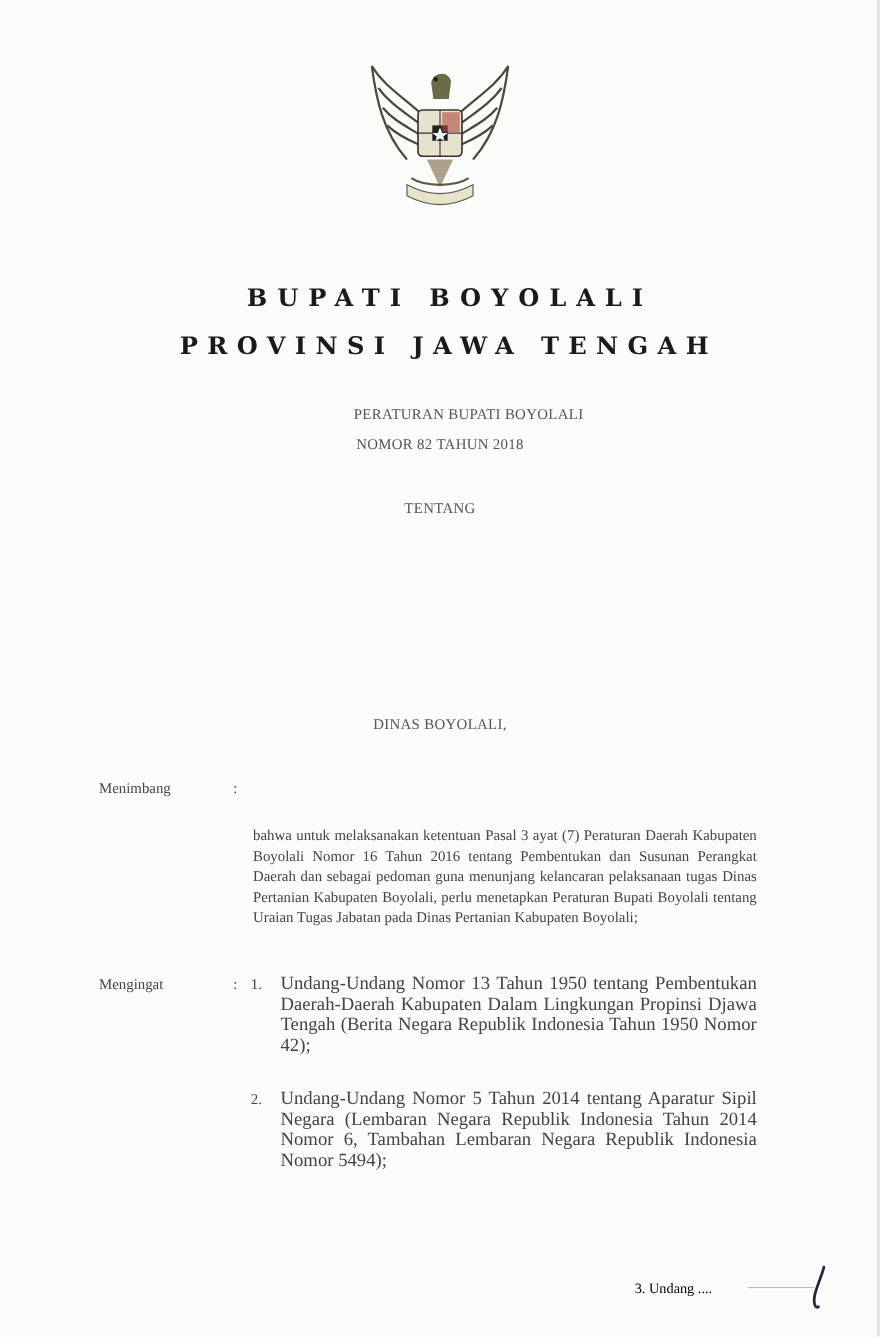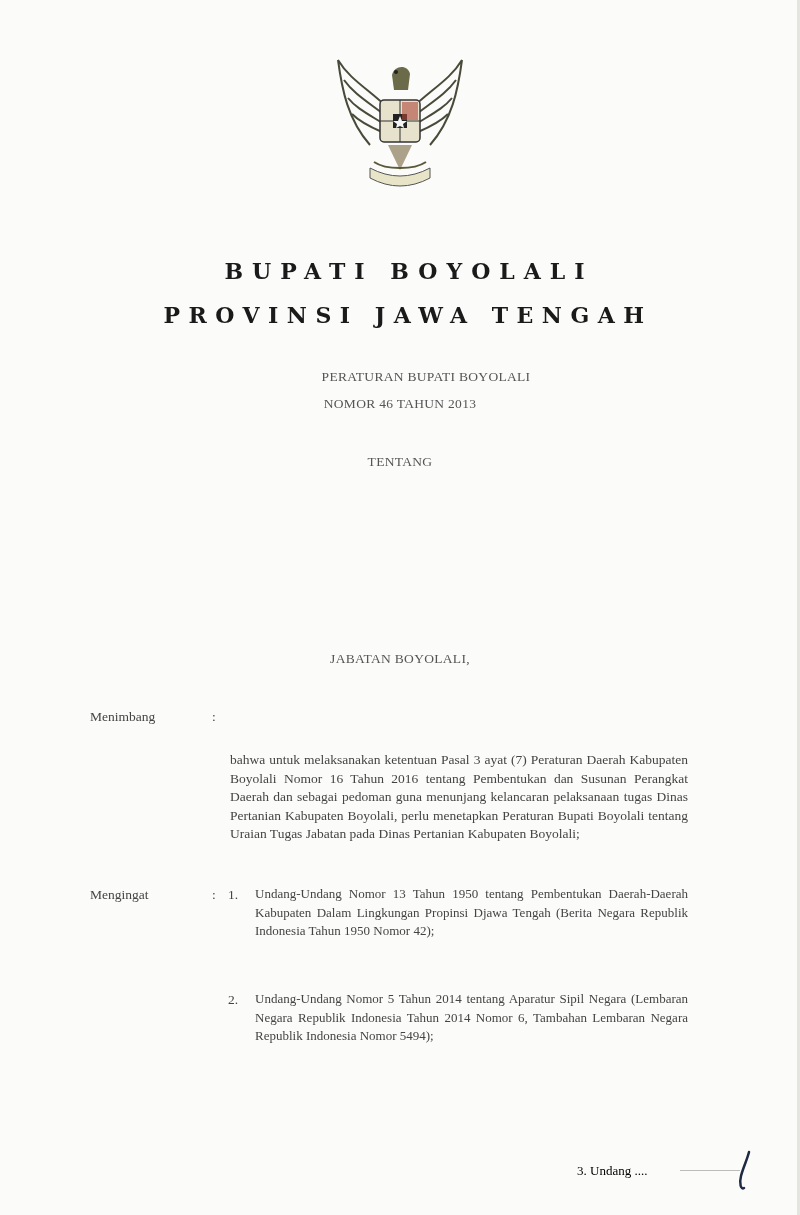--- a/index.html
+++ b/index.html
@@ -26,21 +26,21 @@
   .row { position: absolute; font-family: "Liberation Serif", serif; font-size: 13.5px; color: #444; }
   .label { position: absolute; left: 90px; }
   .colon { position: absolute; left: 212px; }
   .para {
     position: absolute; left: 230px; width: 458px;
     text-align: justify; line-height: 18.5px;
     font-family: "Liberation Serif", serif; font-size: 13.5px; color: #444; margin-top: 44px;
   }
   .num { position: absolute; left: 228px; font-family: "Liberation Serif", serif; font-size: 13.5px; color: #444; }
   .item { position: absolute; left: 255px; width: 433px; text-align: justify; line-height: 18.5px;
-    font-family: "Liberation Serif", serif; font-size: 13px; color: #444; }
+    font-family: "Liberation Serif", serif; font-size: 17px; color: #444; }
   .footer { position: absolute; left: 577px; top: 1163px; font-family: "Liberation Serif", serif; font-size: 13px; color: #000000; }
   .mark { position: absolute; left: 735px; top: 1150px; width: 20px; height: 42px; }
   .edge { position: absolute; right: 0; top: 0; width: 3px; height: 1215px; background: #e4e4e0; }
 </style>
 </head>
 <body>
 
 <div class="page">
 
   <svg class="emblem" viewBox="0 0 140 145">
@@ -69,27 +69,27 @@
     <path d="M58 95 L70 120 L82 95 Z" fill="#8a7a5a" opacity="0.7"></path>
     <path d="M44 112 C56 120, 84 120, 96 112" fill="none" stroke="#5a5a3a" stroke-width="2"></path>
 
     <path d="M40 118 Q70 134 100 118 L100 128 Q70 144 40 128 Z" fill="#e8e4c8" stroke="#555" stroke-width="1"></path>
   </svg>
 
   <div class="title1">BUPATI BOYOLALI</div>
   <div class="title2">PROVINSI JAWA TENGAH</div>
 
   <div class="center" style="top:369px;padding-left:26px;">PERATURAN BUPATI BOYOLALI</div>
-  <div class="center" style="top:396px;">NOMOR 46 TAHUN 2013</div>
+  <div class="center" style="top:396px;">NOMOR 82 TAHUN 2018</div>
 
   <div class="center" style="top:454px;">TENTANG</div>
 
 
 
-  <div class="center" style="top:651px;">JABATAN BOYOLALI,</div>
+  <div class="center" style="top:651px;">DINAS BOYOLALI,</div>
 
   <div class="row" style="top:709px; left:0; width:800px;">
     <span class="label">Menimbang</span>
     <span class="colon">:</span>
   </div>
   <div class="para" style="top:707px;">bahwa untuk melaksanakan ketentuan Pasal 3 ayat (7) Peraturan Daerah Kabupaten Boyolali Nomor 16 Tahun 2016 tentang Pembentukan dan Susunan Perangkat Daerah dan sebagai pedoman guna menunjang kelancaran pelaksanaan tugas Dinas Pertanian Kabupaten Boyolali, perlu menetapkan Peraturan Bupati Boyolali tentang Uraian Tugas Jabatan pada Dinas Pertanian Kabupaten Boyolali;</div>
 
   <div class="row" style="top:887px; left:0; width:800px;">
     <span class="label">Mengingat</span>
     <span class="colon">:</span>

